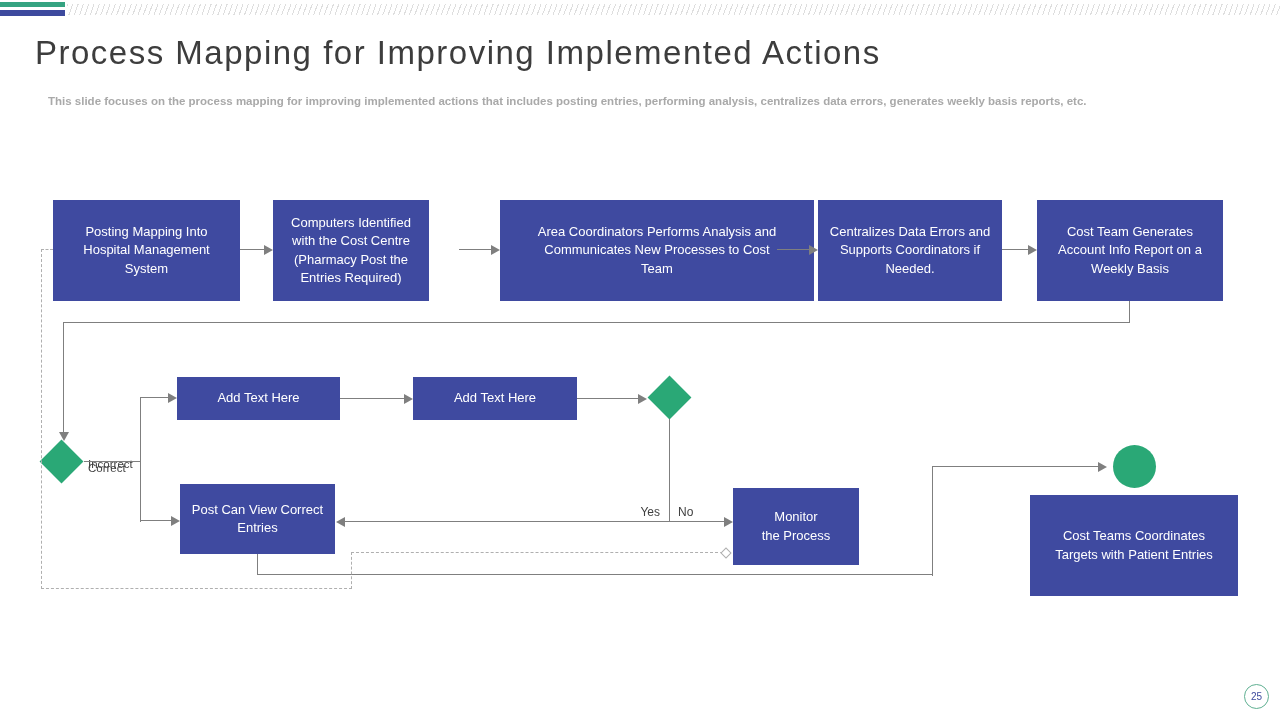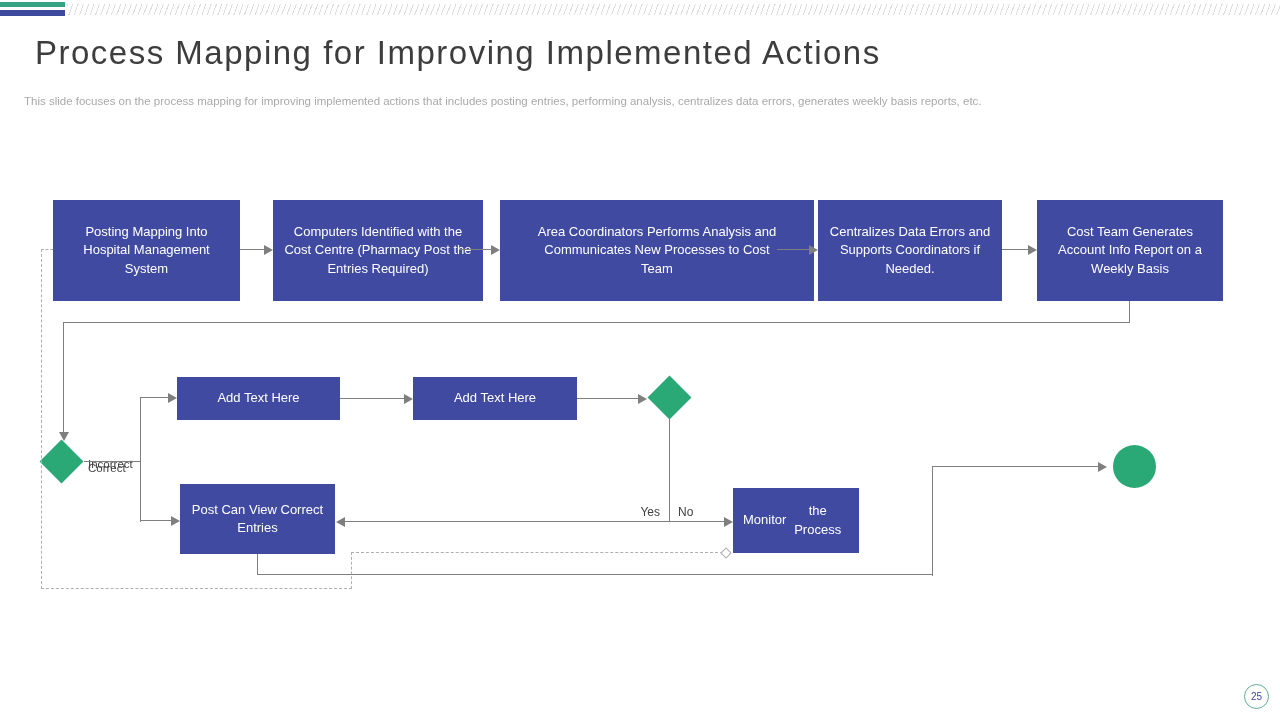--- a/index.html
+++ b/index.html
@@ -8,21 +8,21 @@
     font-family:"Liberation Sans", sans-serif;
   }
   
   .bar-teal  { position:absolute; left:0; top:2px;  width:65px; height:5px; background:var(--accent-teal,#35a381); }
   .bar-blue  { position:absolute; left:0; top:10px; width:65px; height:6px; background:var(--accent-blue,#3d4a9e); }
   .hatch     { position:absolute; left:67px; top:4px; width:1213px; height:11px;
                background:repeating-linear-gradient(110deg,#dedede 0,#dedede 1px,transparent 1px,transparent 5px); }
   
   .title { position:absolute; left:35px; top:34px; margin:0; font-size:33px; font-weight:400;
            letter-spacing:1.5px; color:var(--title-text,#3d3d3d); white-space:nowrap; }
-  .subtitle { position:absolute; left:24px; top:95px; font-size:11.5px; color:var(--muted-text,#a9a9a9); white-space:nowrap; }
+  .subtitle { position:absolute; left:48px; top:95px; font-size:11.5px; color:var(--muted-text,#a9a9a9); white-space:nowrap;font-weight:bold; }
   
   .node { position:absolute; background:var(--box-fill,#3f4aa0); color:#fff; display:flex; align-items:center;
           justify-content:center; text-align:center; font-size:13px; line-height:1.4; box-sizing:border-box; padding:4px 10px; }
   .node.wide { padding:4px 34px; }
   .diamond { position:absolute; width:31px; height:31px; background:var(--green,#2aa876); transform:rotate(45deg); }
   .gcircle { position:absolute; width:43px; height:43px; border-radius:50%; background:var(--green,#2aa876); }
   
   .hl { position:absolute; height:0; border-top:1.5px solid var(--connector,#7f7f7f); }
   .vl { position:absolute; width:0;  border-left:1.5px solid var(--connector,#7f7f7f); }
   .dh { position:absolute; height:0; border-top:1.5px dashed var(--dashed,#afafaf); }
@@ -46,21 +46,21 @@
 <div class="slide">
 
   <div class="bar-teal"></div>
   <div class="bar-blue"></div>
   <div class="hatch"></div>
 
   <h1 class="title">Process Mapping for Improving Implemented Actions</h1>
   <div class="subtitle">This slide focuses on the process mapping for improving implemented actions that includes posting entries, performing analysis, centralizes data errors, generates weekly basis reports, etc.</div>
 
   <div class="node" style="left:53px;  top:200px; width:187px; height:101px;">Posting Mapping Into Hospital Management System</div>
-  <div class="node" style="left:273px; top:200px; width:210px; height:101px;">Computers Identified with the Cost Centre (Pharmacy Post the Entries Required)</div>
+  <div class="node" style="left:273px; top:200px; width:156px; height:101px;">Computers Identified with the Cost Centre (Pharmacy Post the Entries Required)</div>
   <div class="node wide" style="left:500px; top:200px; width:314px; height:101px;">Area Coordinators Performs Analysis and Communicates New Processes to Cost Team</div>
   <div class="node" style="left:818px; top:200px; width:184px; height:101px;">Centralizes Data Errors and Supports Coordinators if Needed.</div>
   <div class="node" style="left:1037px;top:200px; width:186px; height:101px;">Cost Team Generates Account Info Report on a Weekly Basis</div>
 
   <div class="hl" style="left:240px;  top:249px; width:25px;"></div>
   <div class="ar r" style="left:264px; top:245px;"></div>
   <div class="hl" style="left:459px;  top:249px; width:33px;"></div>
   <div class="ar r" style="left:491px; top:245px;"></div>
   <div class="hl" style="left:777px;  top:249px; width:33px;"></div>
   <div class="ar r" style="left:809px; top:245px;"></div>
@@ -93,32 +93,33 @@
   <div class="diamond" style="left:654px; top:382px;"></div>
   <div class="vl" style="left:669px; top:419px; height:103px;"></div>
 
   <div class="hl" style="left:344px; top:521px; width:382px;"></div>
   <div class="ar l" style="left:336px; top:517px;"></div>
   <div class="ar r" style="left:724px; top:517px;"></div>
   <div class="lbl right" style="left:612px; top:505px; width:48px; font-size:12px;">Yes</div>
   <div class="lbl" style="left:678px; top:505px; font-size:12px;">No</div>
 
   <div class="node" style="left:180px; top:484px; width:155px; height:70px;">Post Can View Correct Entries</div>
-  <div class="node" style="left:733px; top:488px; width:126px; height:65px; ">
+  <div class="node" style="left:733px; top:488px; width:126px; height:77px; flex-direction:column;">
     <span>Monitor</span>
     <span>the Process</span>
   </div>
 
   <div class="vl" style="left:257px; top:554px; height:21px;"></div>
   <div class="hl" style="left:257px; top:574px; width:676px;"></div>
   <div class="vl" style="left:932px; top:466px; height:110px;"></div>
   <div class="hl" style="left:932px; top:466px; width:166px;"></div>
   <div class="ar r" style="left:1098px; top:462px;"></div>
   <div class="gcircle" style="left:1113px; top:445px;"></div>
 
+  <div class="node" style="left:1030px; top:495px; width:208px; height:101px;">Cost Teams Coordinates Targets with Patient Entries</div>
 
   <div class="dh" style="left:41px;  top:249px; width:12px;"></div>
   <div class="dv" style="left:41px;  top:249px; height:340px;"></div>
   <div class="dh" style="left:41px;  top:588px; width:311px;"></div>
   <div class="dv" style="left:351px; top:552px; height:37px;"></div>
   <div class="dh" style="left:351px; top:552px; width:372px;"></div>
   <div class="omark" style="left:722px; top:549px;"></div>
 
   <div class="page-badge">
     <span>25</span>

